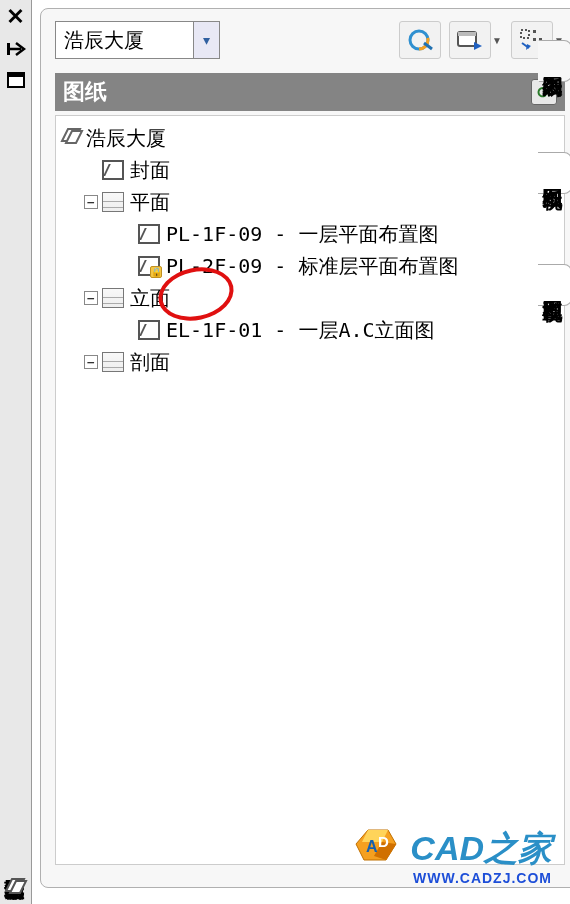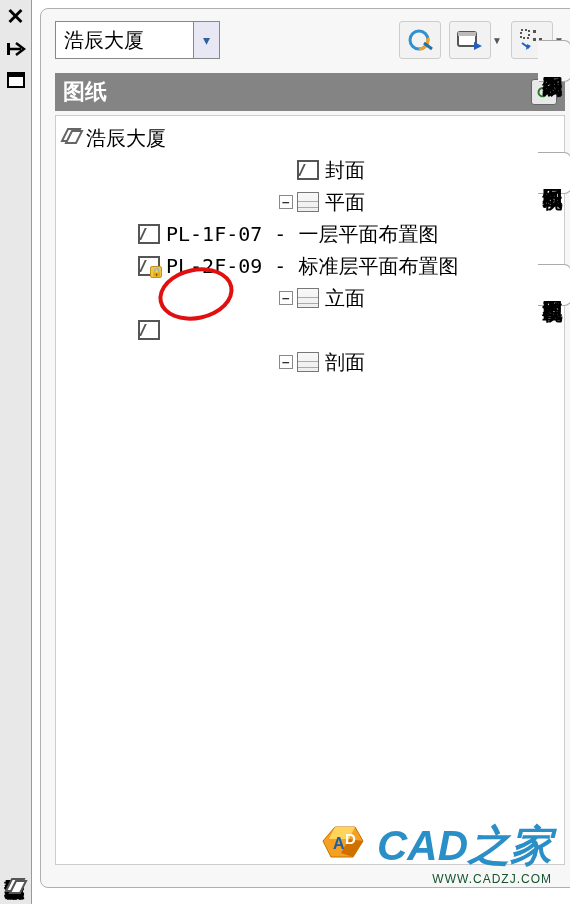--- a/index.html
+++ b/index.html
@@ -143,21 +143,21 @@
     font-size: 20px;
     line-height: 1.6;
   }
   .tree-row {
     display: flex;
     align-items: center;
     height: 32px;
     white-space: nowrap;
   }
   .indent0 { padding-left: 0px; }
-  .indent1 { padding-left: 24px; justify-content: center; }
+  .indent1 { padding-left: 24px; }
   .indent2 { padding-left: 60px; }
   .expander {
     width: 14px;
     height: 14px;
     border: 1px solid #888;
     display: inline-flex;
     align-items: center;
     justify-content: center;
     font-size: 13px;
     line-height: 1;
@@ -266,33 +266,34 @@
     bottom: 18px;
     text-align: right;
   }
   .wm-logo {
     display:inline-block;
     vertical-align: middle;
     margin-right:6px;
   }
   .wm-text {
     font-family: Arial, sans-serif;
-    font-size: 42px;
+    font-size: 34px;
     font-weight: bold;
     font-style: italic;
     color: #2a8fc7;
     display: inline-block;
     vertical-align: middle;
   }
   .wm-url {
     font-family: Arial, sans-serif;
-    font-size: 12px;
-    color: #14532d;
+    font-size: 14px;
+    color: #1d4ed8;
     letter-spacing: 1px;
     margin-top: -2px;
+    font-weight: bold;
   }
 </style>
 </head>
 <body>
 
 <div class="sidebar-left">
   <div class="close-x">✕</div>
   <div class="pin-icon">
     <svg width="20" height="18">
         <path d="M2 9 L15 9 M10 3 L18 9 L10 15" stroke="#000" stroke-width="2.5" fill="none"></path>
@@ -379,38 +380,39 @@
 
 
     <div class="tree-row indent1">
       <span class="expander">−</span>
       <span class="ticon folder-icon"></span>
       <span class="tree-label">平面</span>
     </div>
     <div class="tree-row indent2">
       <span style="width:18px"></span>
       <span class="ticon page-icon"></span>
-      <span class="tree-label">PL-1F-07 - 一层平面布置图</span>
+      <span class="tree-label">PL-1F-09 - 一层平面布置图</span>
     </div>
     <div class="tree-row indent2">
       <span style="width:18px"></span>
       <span class="ticon page-icon">
         <span class="lock-badge">🔒</span>
       </span>
       <span class="tree-label">PL-2F-09 - 标准层平面布置图</span>
     </div>
 
     <div class="tree-row indent1">
       <span class="expander">−</span>
       <span class="ticon folder-icon"></span>
       <span class="tree-label">立面</span>
     </div>
     <div class="tree-row indent2">
       <span style="width:18px"></span>
       <span class="ticon page-icon"></span>
+      <span class="tree-label">EL-1F-01 - 一层A.C立面图</span>
     </div>
 
     <div class="tree-row indent1">
       <span class="expander">−</span>
       <span class="ticon folder-icon"></span>
       <span class="tree-label">剖面</span>
     </div>
 
     <div class="circle-annot"></div>
   </div>

